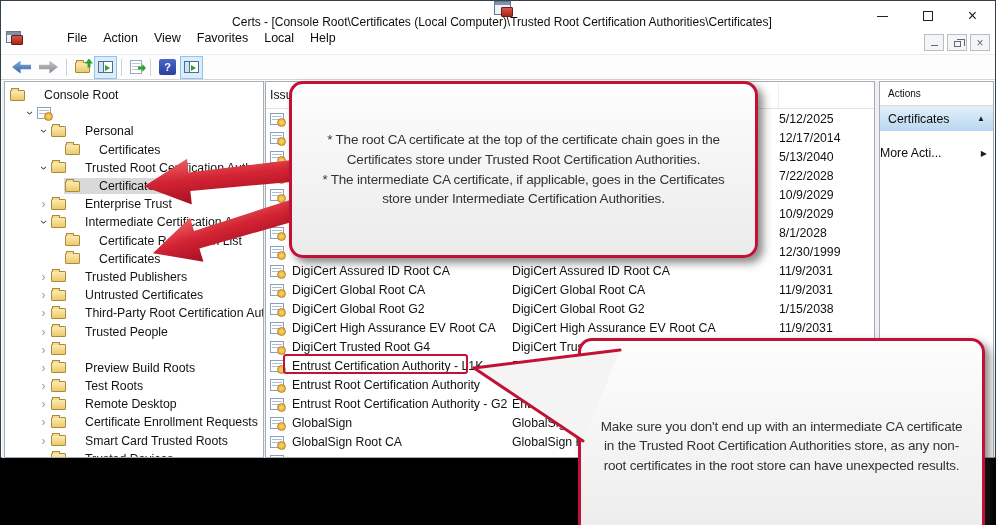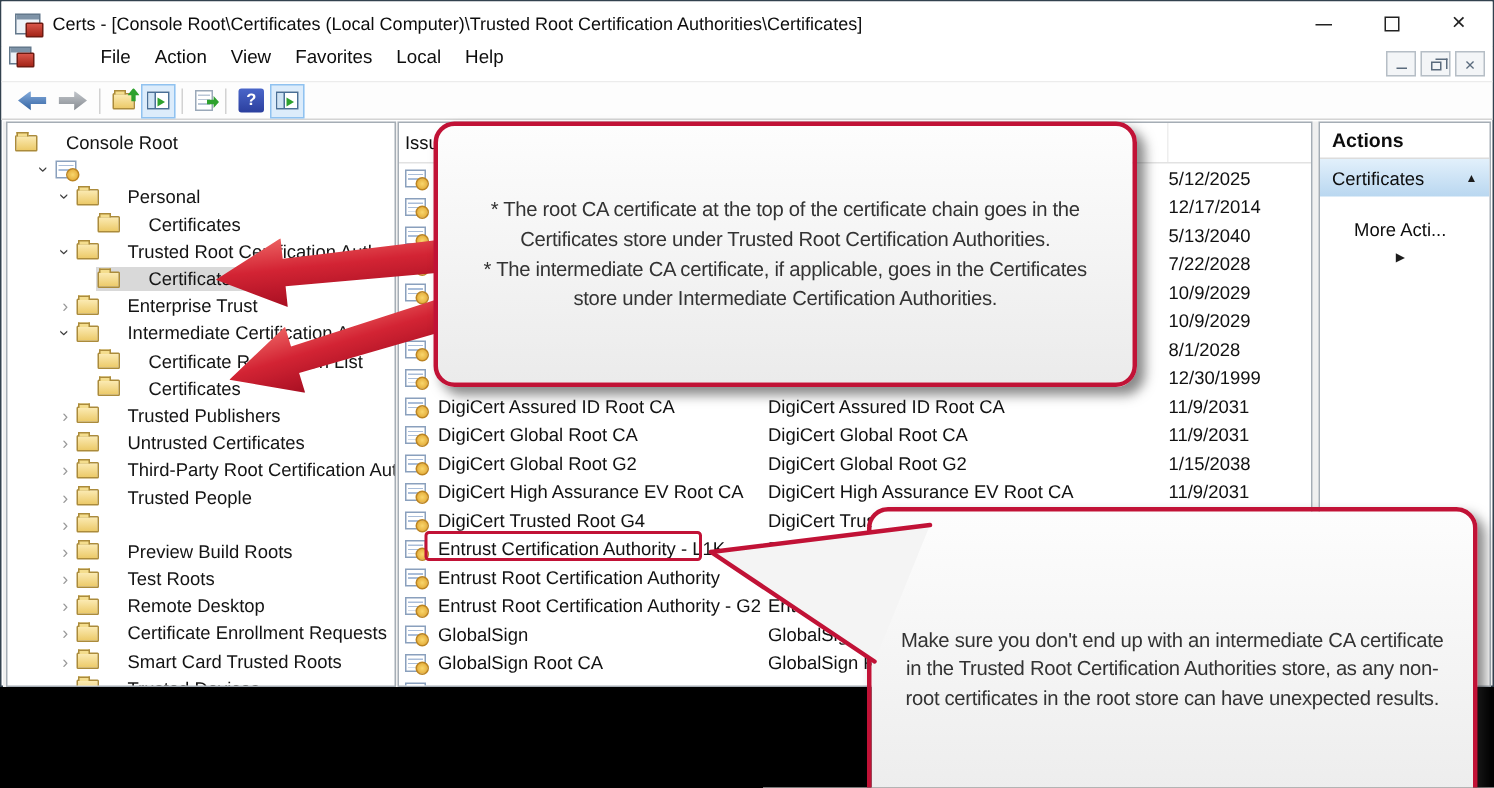--- a/index.html
+++ b/index.html
@@ -4,21 +4,21 @@
 <style>
   * { margin:0; padding:0; box-sizing:border-box; }
   html,body { width:996px; height:525px; overflow:hidden; }
   body { background:#000; position:relative; font-family:"Liberation Sans",sans-serif; color:#111; }
 
   .window { position:absolute; left:0; top:0; width:996px; height:458px; background:#fff;
             border:1px solid #32414e; }
 
   
   .titlebar { position:absolute; left:0; top:0; right:0; height:30px; background:#fff;
-              display:flex; align-items:center; }
+              display:flex; align-items:center;flex-direction:column; }
   .title-text { font-size:12px; color:#0d0d0d; margin-left:8px; white-space:nowrap; }
   .winbtns { position:absolute; right:0; top:0; height:30px; display:flex; }
   .winbtn { width:45px; height:30px; display:flex; align-items:center; justify-content:center;
             font-size:14px; color:#222; }
   .glyph-min { width:11px; height:1px; background:#222; }
   .glyph-max { width:10px; height:10px; border:1px solid #222; }
   .glyph-close { font-size:16px; line-height:1; }
 
   
   .mmc-icon { position:relative; width:17px; height:14px; background:#eef3f8; border:1px solid #64798c; margin-left:9px; flex:none; }
@@ -95,27 +95,27 @@
                  font-size:12.3px; color:#101010; }
   .lh-cell { padding-left:4px; border-right:1px solid #eeeeee; height:100%; display:flex; align-items:center; }
   .lh-to { width:246px; } .lh-by { width:267px; } .lh-date { flex:1; }
   .list-row { height:19px; display:flex; align-items:center; font-size:12.3px; white-space:nowrap; }
   .lr-iconcell { width:26px; flex:none; display:flex; justify-content:flex-start; padding-left:4px; }
   .lr-to { width:220px; flex:none; overflow:hidden; }
   .lr-by { width:267px; flex:none; overflow:hidden; }
   .lr-date { flex:1; overflow:hidden; }
 
   
-  .actions-title { height:24px; line-height:24px; font-weight:bold; font-size:13px; padding-left:8px;
+  .actions-title { height:24px; line-height:24px; font-weight:normal; font-size:10px; padding-left:8px;
                    border-bottom:1px solid #dcdcdc; color:#0d0d0d; }
   .actions-group { height:25px; background:linear-gradient(#e2f0fb,#b9d7f0); display:flex; align-items:center;
                    justify-content:space-between; padding:0 8px; font-size:12.3px; color:#0d0d0d; }
   .tri-up { font-size:8px; color:#1c1c1c; }
   .actions-more { margin-top:15px; display:flex; align-items:center; justify-content:space-between;
-                  padding-right:6px; gap:7px; font-size:12.3px; color:#0d0d0d;flex-direction:column; }
+                  padding-right:6px; gap:7px; font-size:12.3px; color:#0d0d0d; }
   .tri-right { font-size:8px; color:#1c1c1c; }
 
   
   .arrow { position:absolute; width:158px; height:46px; z-index:15;
            background:linear-gradient(180deg,#ec6161 0%,#d32434 45%,#a80f22 100%);
            clip-path:polygon(0 50%,29% 0,29% 30%,100% 26%,100% 74%,29% 70%,29% 100%);
            filter:drop-shadow(3px 4px 3px rgba(90,90,90,0.75)); }
   .arrow1 { left:143px; top:147px; transform:rotate(-6deg); transform-origin:100% 50%; }
   .arrow2 { left:146px; top:184px; transform:rotate(-17deg); transform-origin:100% 50%; }
 

